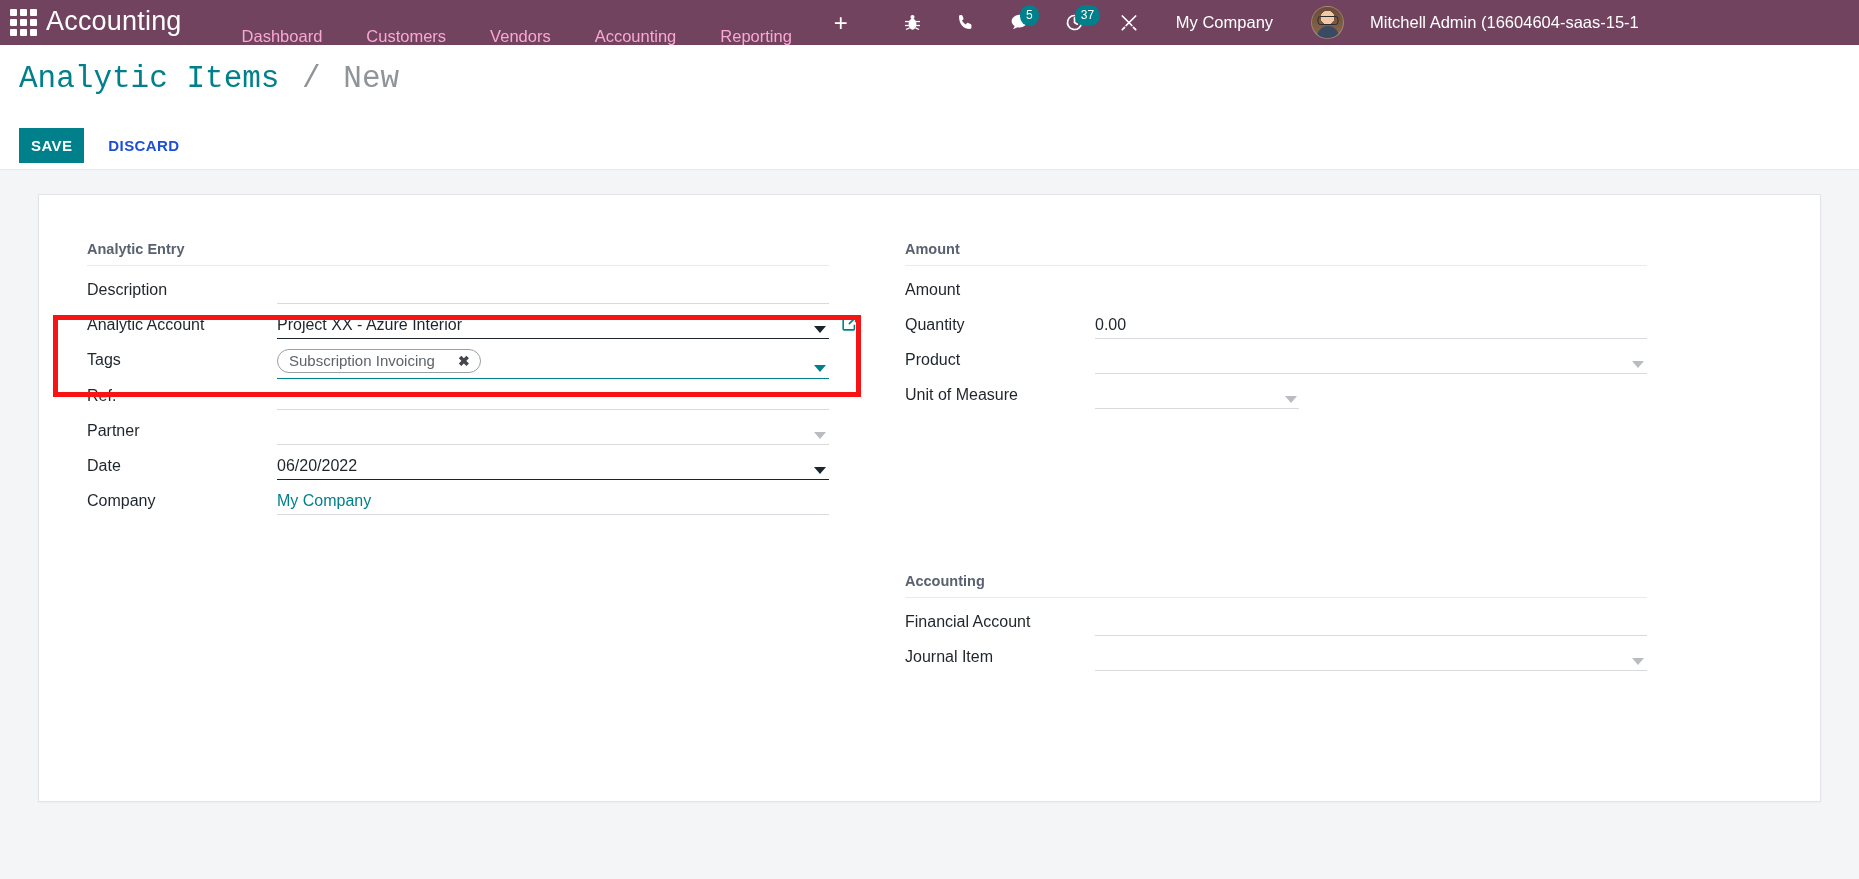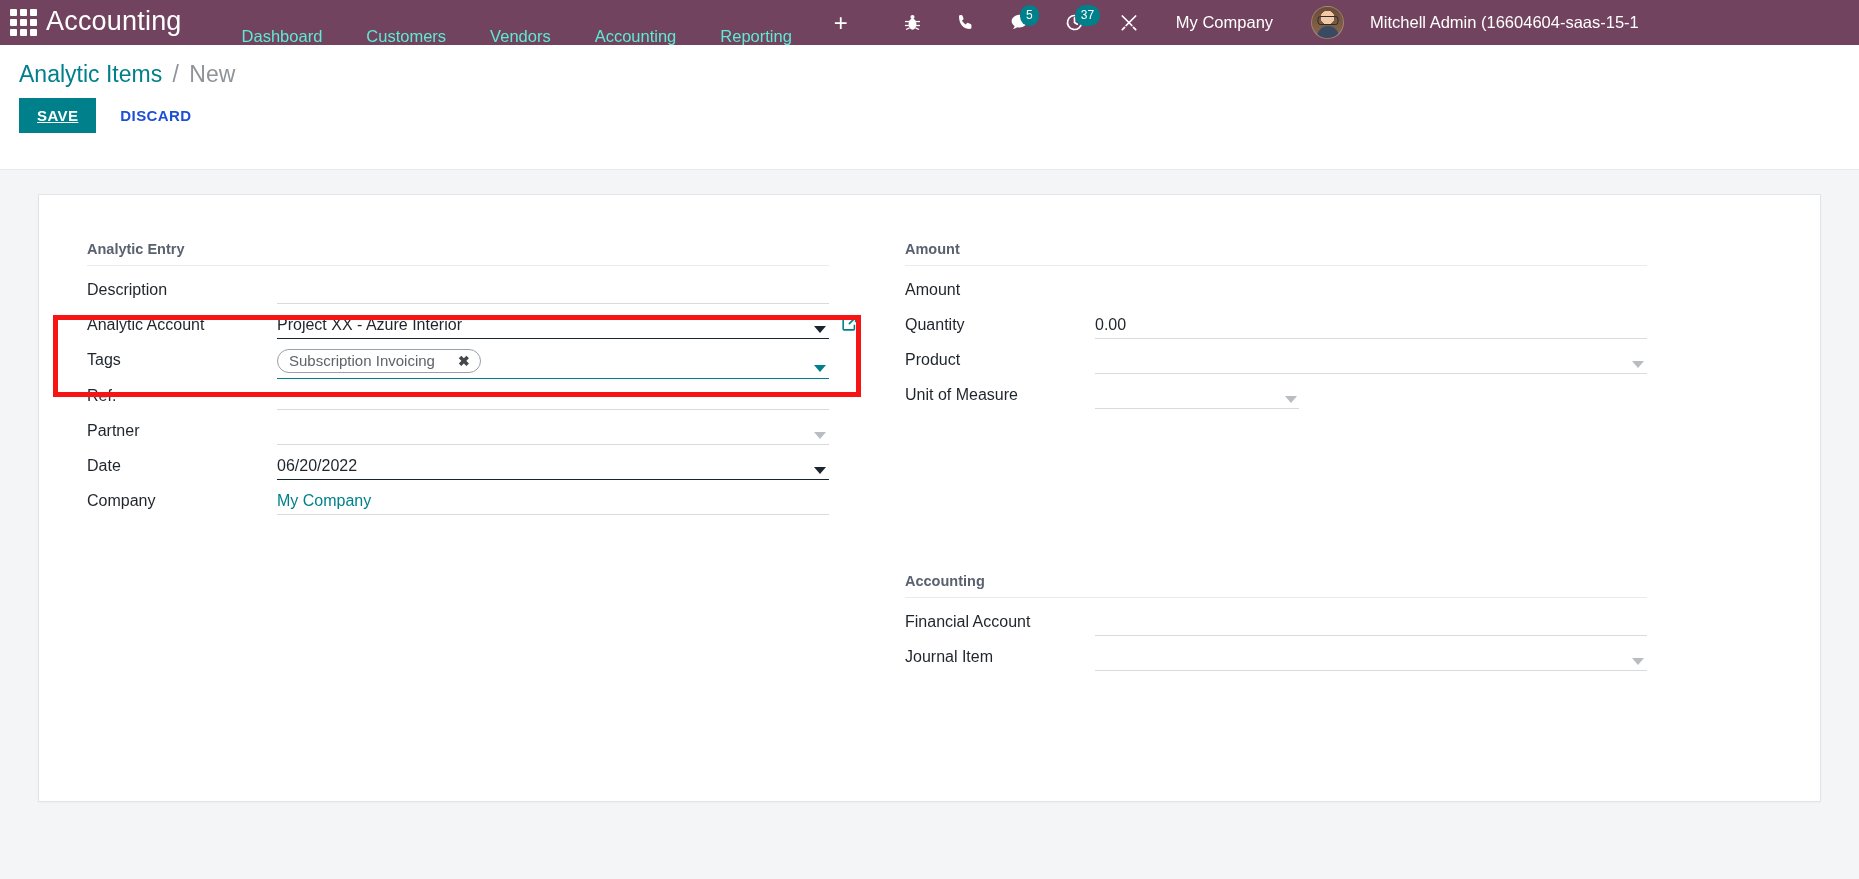--- a/index.html
+++ b/index.html
@@ -39,21 +39,21 @@
     font-weight: 400;
     letter-spacing: .2px;
     margin-right: 38px;
     padding-bottom: 3px;
   }
   .navlink {
     font-size: 16.5px;
     padding: 0 22px;
     line-height: 45px;
     cursor: pointer;
-    color: #5eead4;
+    color: #f9a8d4;
     margin-top: 28px;
   }
 
   .nav-plus {
     font-size: 24px; line-height: 45px;
     padding: 0 20px; cursor: pointer; font-weight: 300;
   }
   .nav-icons { display: flex; align-items: center; margin-left: 18px; }
   .nav-ico {
     position: relative;
@@ -104,32 +104,31 @@
   }
   .username { font-size: 16.5px; }
 
   
   .control-panel {
     background: #ffffff;
     padding: 16px 0 0 19px;
     border-bottom: 1px solid #e7e9ed;
     height: 125px;
   }
-  .breadcrumb { font-size: 23px; color: #00808a; margin-bottom: 10px; }
+  .breadcrumb { font-size: 31px; color: #00808a; margin-bottom: 32px; font-family: Liberation Mono, monospace; }
   .breadcrumb .sep { color: #8f9499; margin: 0 4px; }
   .breadcrumb .cur { color: #8f9499; }
   .btn-row { display: flex; align-items: center; gap: 6px; }
   .btn-save {
     background: #00808a; color: #fff;
     border: none;
     font-size: 15px; font-weight: 700; letter-spacing: .4px;
-    padding: 9px 18px;
+    padding: 9px 12px;
     cursor: pointer;
     font-family: "Liberation Sans", sans-serif;
-    text-decoration: underline;
   }
   .btn-discard {
     background: transparent; color: #1d4ed8;
     border: none;
     font-size: 15px; font-weight: 700; letter-spacing: .4px;
     padding: 9px 18px;
     cursor: pointer;
     font-family: "Liberation Sans", sans-serif;
   }
 

